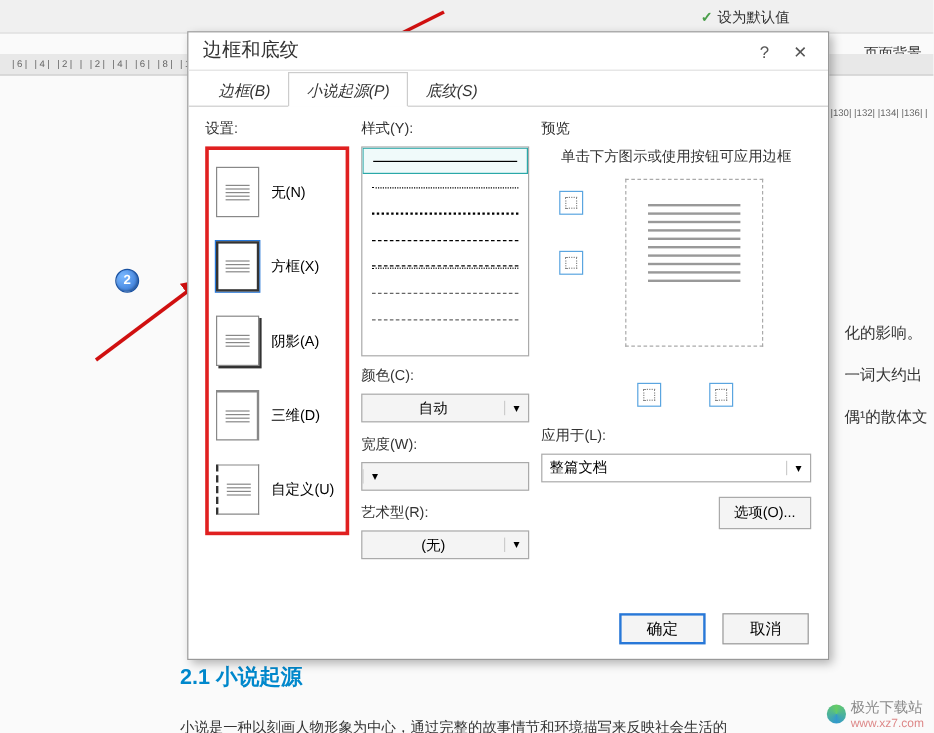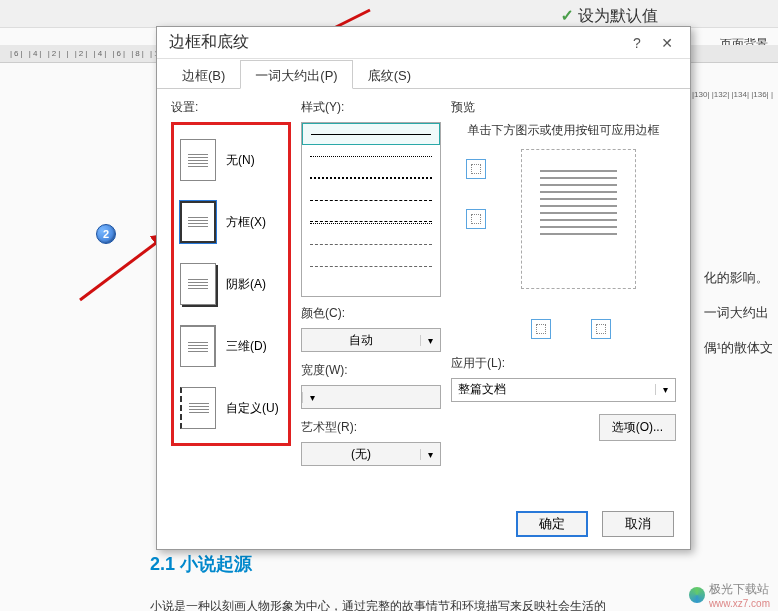--- a/index.html
+++ b/index.html
@@ -1,34 +1,34 @@
 <!DOCTYPE html>
 <html><head>
   <meta charset="utf-8">
   <style>
     * { margin: 0; padding: 0; box-sizing: border-box; font-family: "Microsoft YaHei", sans-serif; }
     body { background: #f5f5f5; width: 778px; height: 611px; overflow: hidden; position: relative; }
     
     .bg-document { position: absolute; top: 0; left: 0; width: 778px; height: 611px; background: #fafafa; }
     .bg-ruler { position: absolute; top: 45px; left: 0; width: 778px; height: 18px; background: #e8e8e8; border-bottom: 1px solid #ccc; font-size: 8px; padding-left: 10px; line-height: 18px; color: #666; letter-spacing: 2px; }
     .bg-toolbar { position: absolute; top: 0; left: 0; width: 778px; height: 28px; background: #f0f0f0; border-bottom: 1px solid #ddd; }
-    .bg-setdefault { position: absolute; top: 6px; right: 120px; font-size: 16px; color: #333; }
+    .bg-setdefault { position: absolute; top: 6px; right: 120px; font-size: 12px; color: #333; }
     .bg-setdefault::before { content: "✓"; color: #4a9e4a; margin-right: 4px; font-weight: bold; }
     .bg-pagebg { position: absolute; top: 36px; right: 10px; font-size: 12px; color: #333; }
     .bg-doctext { position: absolute; right: 5px; top: 260px; font-size: 13px; color: #333; line-height: 35px; }
     .bg-heading { position: absolute; left: 150px; top: 552px; color: #0088cc; font-size: 18px; font-weight: bold; }
     .bg-bodytext { position: absolute; left: 150px; top: 598px; font-size: 12px; color: #333; }
     .bg-ruler-nums { position: absolute; top: 50px; right: 5px; font-size: 8px; color: #666; margin-top: 40px; }
     
     .dialog { position: absolute; left: 156px; top: 26px; width: 535px; height: 524px; background: #fff; border: 1px solid #999; box-shadow: 3px 3px 8px rgba(0,0,0,0.3); }
     .titlebar { height: 32px; display: flex; align-items: center; padding: 0 8px; border-bottom: 1px solid #e0e0e0; }
     .titlebar-title { flex: 1; font-size: 16px; color: #333; padding-left: 4px; }
     .titlebar-btn { width: 30px; height: 28px; text-align: center; line-height: 28px; font-size: 14px; color: #555; cursor: pointer; }
     
-    .tabs { height: 30px; display: flex; padding-left: 10px; border-bottom: 1px solid #ccc; }
+    .tabs { height: 30px; display: flex; padding-left: 10px; border-bottom: 1px solid #ccc; font-style: italic; }
     .tab { padding: 6px 14px; font-size: 13px; color: #333; border: 1px solid transparent; cursor: pointer; position: relative; top: 1px; }
     .tab.active { border: 1px solid #ccc; border-bottom: 1px solid #fff; background: #fff; }
     
     .dialog-body { padding: 10px 14px; display: flex; gap: 10px; }
     
     .col-settings { width: 136px; }
     .section-label { font-size: 12px; color: #333; margin-bottom: 6px; }
     .settings-box { border: 3px solid #e02020; padding: 4px 2px; }
     .setting-item { display: flex; align-items: center; gap: 10px; padding: 10px 4px; cursor: pointer; }
     .setting-icon { width: 36px; height: 42px; border: 1px solid #888; background: #fff; display: flex; flex-direction: column; justify-content: center; align-items: center; padding: 4px; gap: 2px; }
@@ -128,21 +128,21 @@
 
 <div class="dialog">
   <div class="titlebar">
     <div class="titlebar-title">边框和底纹</div>
     <div class="titlebar-btn">?</div>
     <div class="titlebar-btn">✕</div>
   </div>
 
   <div class="tabs">
     <div class="tab">边框(B)</div>
-    <div class="tab active">一词大约出(P)</div>
+    <div class="tab active">小说起源(P)</div>
     <div class="tab">底纹(S)</div>
   </div>
 
   <div class="dialog-body">
 
     <div class="col-settings">
       <div class="section-label">设置:</div>
       <div class="settings-box">
         <div class="setting-item">
           <div class="setting-icon">

